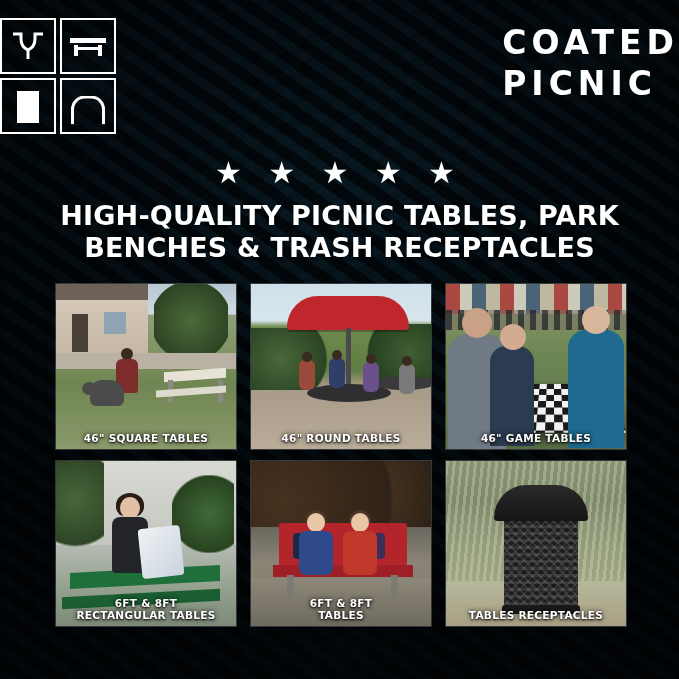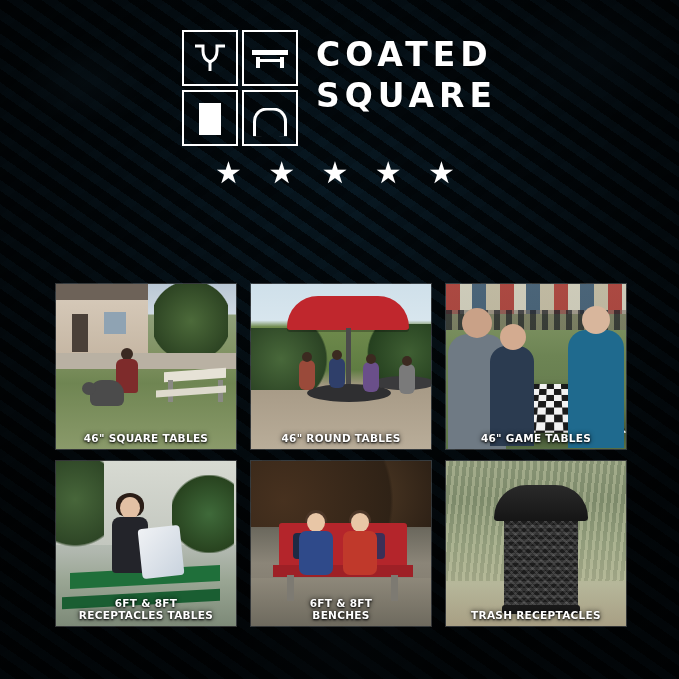--- a/index.html
+++ b/index.html
@@ -46,23 +46,23 @@
     position: relative;
     z-index: 3;
     width: 679px;
     height: 679px;
   }
 
   
   .logo-row {
     position: absolute;
     left: 0; right: 0;
-    top: 30px;
+    top: 18px;
     display: flex;
-    justify-content: center;
+    justify-content: space-between;
     align-items: flex-start;
     gap: 18px;
   }
   .logo-grid {
     width: 116px;
     height: 116px;
     display: grid;
     grid-template-columns: 1fr 1fr;
     grid-template-rows: 1fr 1fr;
     gap: 4px;
@@ -480,26 +480,30 @@
         </div>
         <div class="logo-cell">
           <div class="mark-receptacle"></div>
         </div>
         <div class="logo-cell">
           <div class="mark-arch"></div>
         </div>
       </div>
       <div class="logo-text">
         <div>COATED</div>
-        <div>SQUARE</div>
+        <div>PICNIC</div>
       </div>
     </div>
 
     <div class="stars">★ ★ ★ ★ ★</div>
 
+    <div class="headline">
+      <div>HIGH-QUALITY PICNIC TABLES, PARK</div>
+      <div>BENCHES &amp; TRASH RECEPTACLES</div>
+    </div>
 
     <div class="grid">
 
       <div class="tile">
         <div class="scene s1">
           <div class="house"></div>
             <div class="roof"></div>
             <div class="door"></div>
             <div class="win"></div>
           <div class="tree"></div>
@@ -560,21 +564,21 @@
             <div class="gbench"></div>
           <div class="woman">
               <div class="hair"></div>
               <div class="head"></div>
               <div class="body"></div>
             </div>
           <div class="bag"></div>
         </div>
         <div class="caption">
           <div>6FT &amp; 8FT</div>
-          <div>RECEPTACLES TABLES</div>
+          <div>RECTANGULAR TABLES</div>
         </div>
       </div>
 
       <div class="tile">
         <div class="scene s5">
           <div class="hedge"></div>
             <div class="ground"></div>
           <div class="bench"></div>
             <div class="benchseat"></div>
           <div class="blegA"></div>
@@ -587,33 +591,33 @@
               <div class="body"></div>
             </div>
           <div class="boy b2">
               <div class="hair"></div>
               <div class="head"></div>
               <div class="body"></div>
             </div>
         </div>
         <div class="caption">
           <div>6FT &amp; 8FT</div>
-          <div>BENCHES</div>
+          <div>TABLES</div>
         </div>
       </div>
 
       <div class="tile">
         <div class="scene s6">
           <div class="grassbg"></div>
           <div class="can">
               <div class="mesh"></div>
             </div>
           <div class="dome"></div>
           <div class="base"></div>
         </div>
         <div class="caption">
-          <div>TRASH RECEPTACLES</div>
+          <div>TABLES RECEPTACLES</div>
         </div>
       </div>
 
     </div>
   </div>
 </div>
 
 </body></html>

